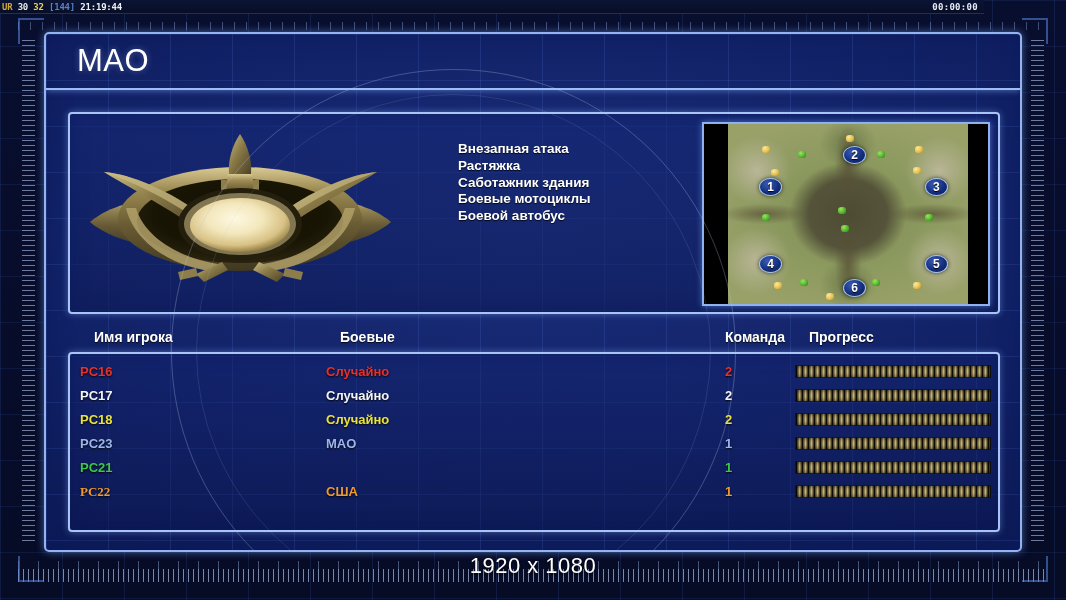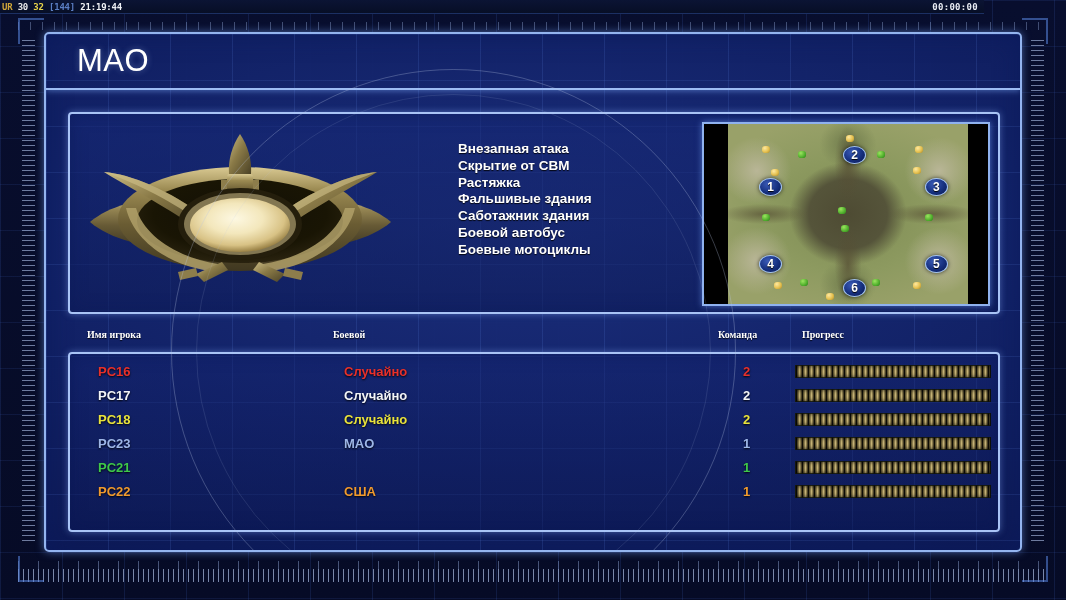--- a/index.html
+++ b/index.html
@@ -210,24 +210,23 @@
   .mm-res {
     position:absolute; width:8px; height:7px; border-radius:40%;
     background:radial-gradient(circle at 35% 30%, #9be55e 0%, #4fae2c 60%, #2d7a1b 100%);
   }
   .mm-res.gold {
     background:radial-gradient(circle at 35% 30%, #ffe9a0 0%, #e5c150 55%, #a8862a 100%);
   }
 
   
   .table-head {
-    position:absolute; left:31px; top:295px; width:932px; height:22px;
-    color:#ffffff; font-size:10px; font-weight:bold;
+    position:absolute; left:38px; top:295px; width:932px; height:22px;
+    color:#ffffff; font-size:14px; font-weight:bold;
     text-shadow:0 1px 1px rgba(0,0,0,0.8);
-    font-family:Liberation Serif, serif;
   }
   .th { position:absolute; top:0; white-space:nowrap; }
   .th.c-name { left:10px; }
   .th.c-army { left:256px; }
   .th.c-team { left:641px; }
   .th.c-prog { left:725px; }
 
   .table-box {
     position:absolute; left:22px; top:318px; width:932px; height:180px;
     border:2px solid #a9c4f6; border-radius:4px;
@@ -235,21 +234,20 @@
     box-shadow:0 0 7px rgba(140,180,255,0.45), inset 0 0 16px rgba(10,24,86,0.55);
     overflow:hidden;
   }
   .prow {
     position:absolute; left:0; width:100%; height:24px;
   }
   .cell {
     position:absolute; top:0; height:24px; line-height:24px;
     font-size:13px; font-weight:bold; white-space:nowrap;
     text-shadow:0 1px 2px rgba(0,0,0,0.9);
-    margin-left:18px;
   }
   .cell.c-name { left:10px; }
   .cell.c-army { left:256px; }
   .cell.c-team { left:655px; }
   .bar {
     position:absolute; left:725px; top:5px; width:196px; height:13px;
     border:1px solid rgba(14,18,10,0.9);
     background-image:
       repeating-linear-gradient(to right,
         #0d0c07 0 1px,
@@ -373,26 +371,24 @@
 
           <path d="M118 152 L144 140 L150 148 L126 160 Z" fill="url(#bronze2)"></path>
           <path d="M207 152 L181 140 L175 148 L199 160 Z" fill="url(#bronze2)"></path>
           <path d="M100 150 L118 146 L120 154 L102 158 Z" fill="#8d7d4b"></path>
           <path d="M225 150 L207 146 L205 154 L223 158 Z" fill="#8d7d4b"></path>
         </svg>
       </div>
 
       <ul class="ability-list">
         <li>Внезапная атака</li>
-        <li>Скрытие от СВМ</li>
         <li>Растяжка</li>
-        <li>Фальшивые здания</li>
         <li>Саботажник здания</li>
+        <li>Боевые мотоциклы</li>
         <li>Боевой автобус</li>
-        <li>Боевые мотоциклы</li>
       </ul>
 
       <div class="minimap">
         <div class="mm-img">
           <div class="mm-veins"></div>
 
           <div class="mm-res gold" style="left:14%;top:12%;"></div>
           <div class="mm-res" style="left:29%;top:15%;"></div>
           <div class="mm-res gold" style="left:49%;top:6%;"></div>
           <div class="mm-res" style="left:62%;top:15%;"></div>
@@ -427,21 +423,21 @@
             </div>
           <div class="mm-marker" style="left:48%;top:86%;">
               <span>6</span>
             </div>
         </div>
       </div>
     </div>
 
     <div class="table-head">
       <span class="th c-name">Имя игрока</span>
-      <span class="th c-army">Боевой</span>
+      <span class="th c-army">Боевые</span>
       <span class="th c-team">Команда</span>
       <span class="th c-prog">Прогресс</span>
     </div>
 
     <div class="table-box">
       <div class="prow" style="top:6px;">
         <span class="cell c-name" style="color: rgb(232, 48, 42);">PC16</span>
         <span class="cell c-army" style="color: rgb(232, 48, 42);">Случайно</span>
         <span class="cell c-team" style="color: rgb(232, 48, 42);">2</span>
         <span class="bar" style="width: 196px;"></span>
@@ -463,22 +459,23 @@
         <span class="cell c-army" style="color: rgb(157, 182, 232);">MAO</span>
         <span class="cell c-team" style="color: rgb(157, 182, 232);">1</span>
         <span class="bar" style="width: 196px;"></span>
       </div>
       <div class="prow" style="top:102px;">
         <span class="cell c-name" style="color: rgb(62, 200, 74);">PC21</span>
         <span class="cell c-team" style="color: rgb(62, 200, 74);">1</span>
         <span class="bar" style="width: 196px;"></span>
       </div>
       <div class="prow" style="top:126px;">
-        <span class="cell c-name" style="color: rgb(240, 154, 46);">PC22</span>
+        <span class="cell c-name" style="color: rgb(240, 154, 46); font-family: Liberation Serif, serif;">PC22</span>
         <span class="cell c-army" style="color: rgb(240, 154, 46);">США</span>
         <span class="cell c-team" style="color: rgb(240, 154, 46);">1</span>
         <span class="bar" style="width: 196px;"></span>
       </div>
     </div>
   </div>
 
+  <div class="res-caption">1920 x 1080</div>
 
 </div>
 
 </body></html>

